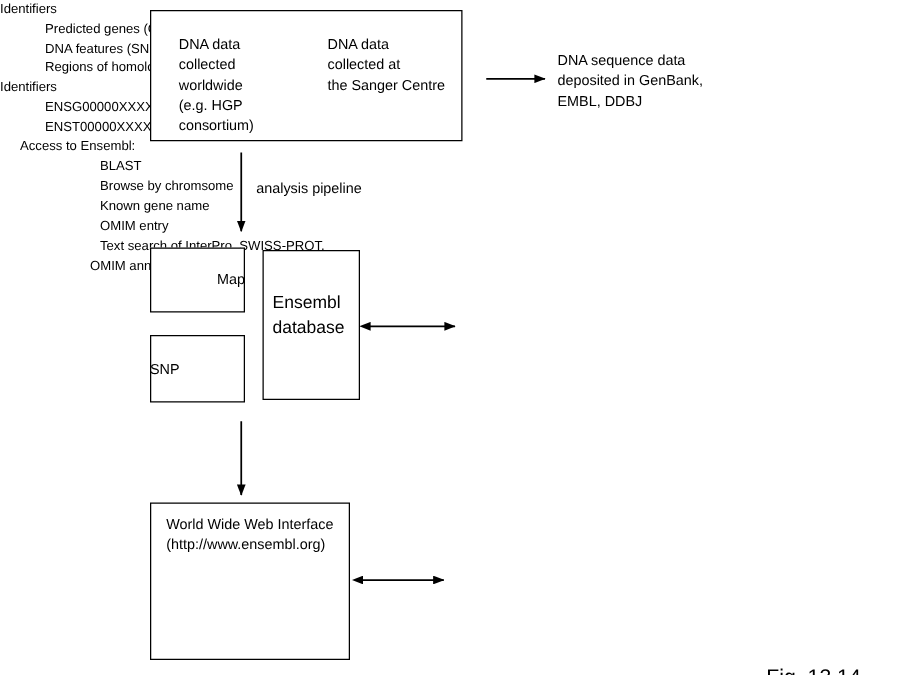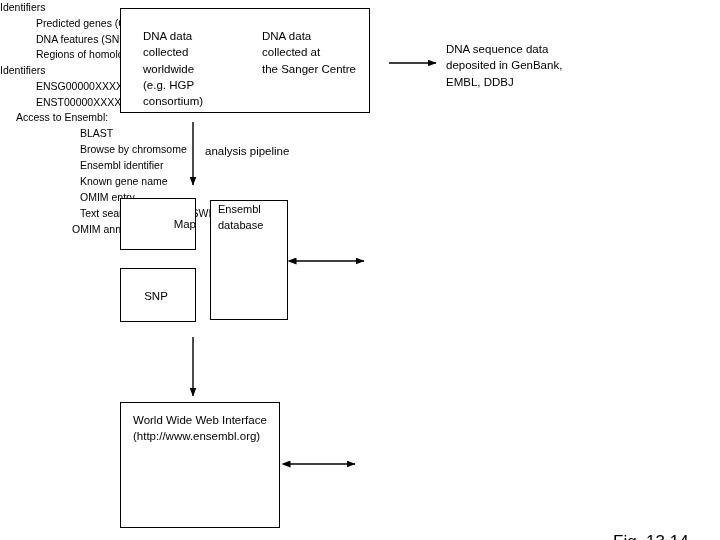--- a/index.html
+++ b/index.html
@@ -66,26 +66,25 @@
   #snp-box { left: 120px; top: 268px; width: 76px; height: 54px; }
   #ensembl-box { left: 210px; top: 200px; width: 78px; height: 120px; }
 
   #map-label {
     left: 120px; top: 216px; width: 76px;
     text-align: right;
     font-size: 11.5px;
   }
   #snp-label {
     left: 120px; top: 288px; width: 72px;
-    text-align: center;
     font-size: 11.5px;
   }
   #ensembl-label {
-    left: 218px; top: 202px;
-    font-size: 11px;
+    left: 218px; top: 232px;
+    font-size: 14px;
   }
 
   
   #annotation-block {
     left: 371px; top: 212px;
     font-size: 10.5px;
     line-height: 1.50;
   }
   #annotation-block .lvl0 { margin-left: 0; }
   #annotation-block .lvl1 { margin-left: 36px; }
@@ -179,21 +178,20 @@
   </div>
 
 <div class="box" id="web-box"></div>
 <div class="box-text" id="web-label">World Wide Web Interface
 (http://www.ensembl.org)</div>
 
 <div id="access-block">
     <div class="lvl0">Access to Ensembl:</div>
     <div class="lvl1">BLAST</div>
     <div class="lvl1">Browse by chromsome</div>
-    <div class="lvl1">Ensembl identifier</div>
     <div class="lvl1">Known gene name</div>
     <div class="lvl1">OMIM entry</div>
     <div class="lvl1">Text search of InterPro, SWISS-PROT,</div>
     <div class="lvl2">OMIM annotation</div>
   </div>
 
 <div id="figure-caption">
   <div>Fig. 13.14</div>
   
 </div>

